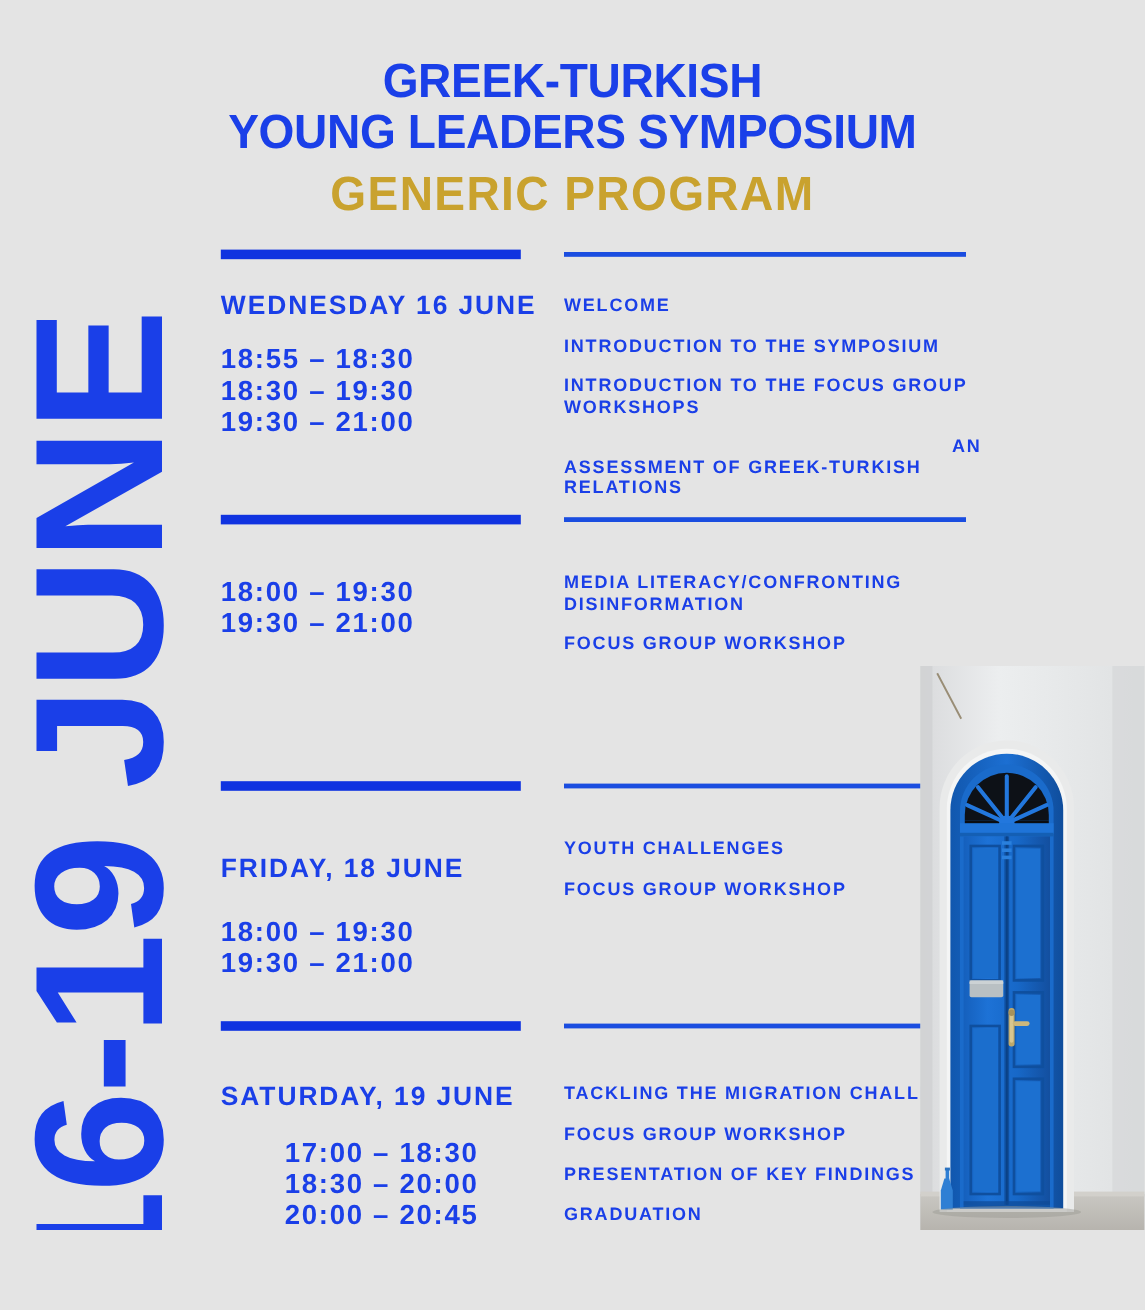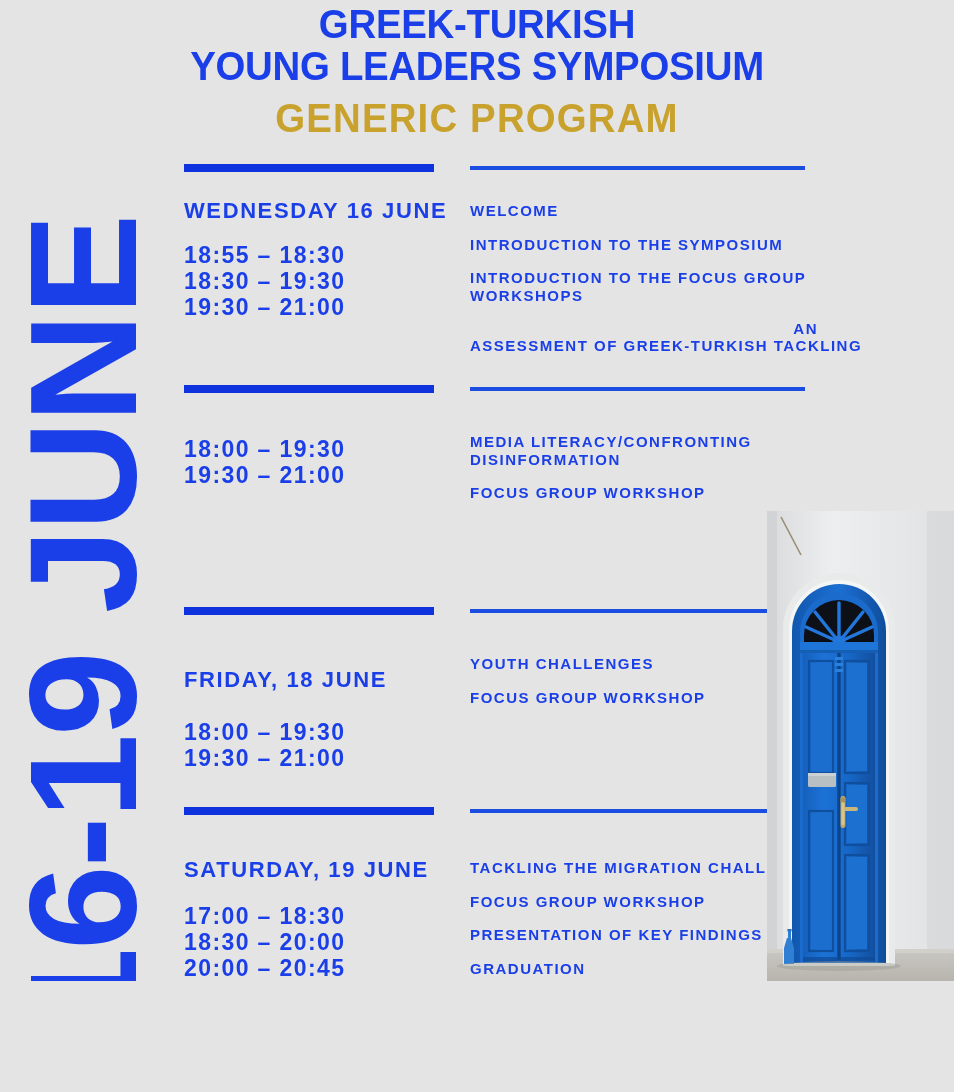--- a/index.html
+++ b/index.html
@@ -10,20 +10,21 @@
     background:#e4e4e4;
     font-family:"Liberation Sans", sans-serif;
     overflow:hidden;
   }
 
   #poster {
     position:relative;
     width:954px; height:981px;
     background:#e4e4e4;
     overflow:hidden;
+    margin-top:44px;
   }
 
   
   .header {
     position:absolute;
     left:0; top:0; width:954px;
     text-align:center;
     padding-top:4px;
   }
   .title-main {
@@ -148,21 +149,21 @@
   .block-thu .col-left  { top:22px; }
   .block-thu .col-right { top:36px; }
   .block-fri .col-left  { top:48px; }
   .block-fri .col-right { top:36px; }
   .block-sat .col-left  { top:38px; }
   .block-sat .col-right { top:40px; }
 
   .block-wed .times { margin-top:18px; }
   .block-thu .times { margin-top:18px; }
   .block-fri .times { margin-top:28px; }
-  .block-sat .times { margin-top:22px; }
+  .block-sat .times { margin-top:22px;text-align:center; }
 
   
   .door-photo {
     position:absolute;
     right:0; bottom:0;
     width:195px; height:470px;
     overflow:hidden;
   }
   .door-svg { display:block; width:195px; height:470px; }
 </style>
@@ -196,21 +197,21 @@
             <div class="time-row">18:30 – 19:30</div>
             <div class="time-row">19:30 – 21:00</div>
           </div>
         </div>
         <div class="col-right">
           <div class="session">WELCOME</div>
           <div class="session">INTRODUCTION TO THE SYMPOSIUM</div>
           <div class="session">INTRODUCTION TO THE FOCUS GROUP WORKSHOPS</div>
           <div class="session">
             <span class="lead-an">AN</span>
-            <span>ASSESSMENT OF GREEK-TURKISH TACKLING</span>
+            <span>ASSESSMENT OF GREEK-TURKISH RELATIONS</span>
           </div>
         </div>
       </div>
     </div>
 
     <div class="day-block block-thu">
       <div class="rules">
         <div class="rule-left"></div>
         <div class="rule-right"></div>
       </div>

